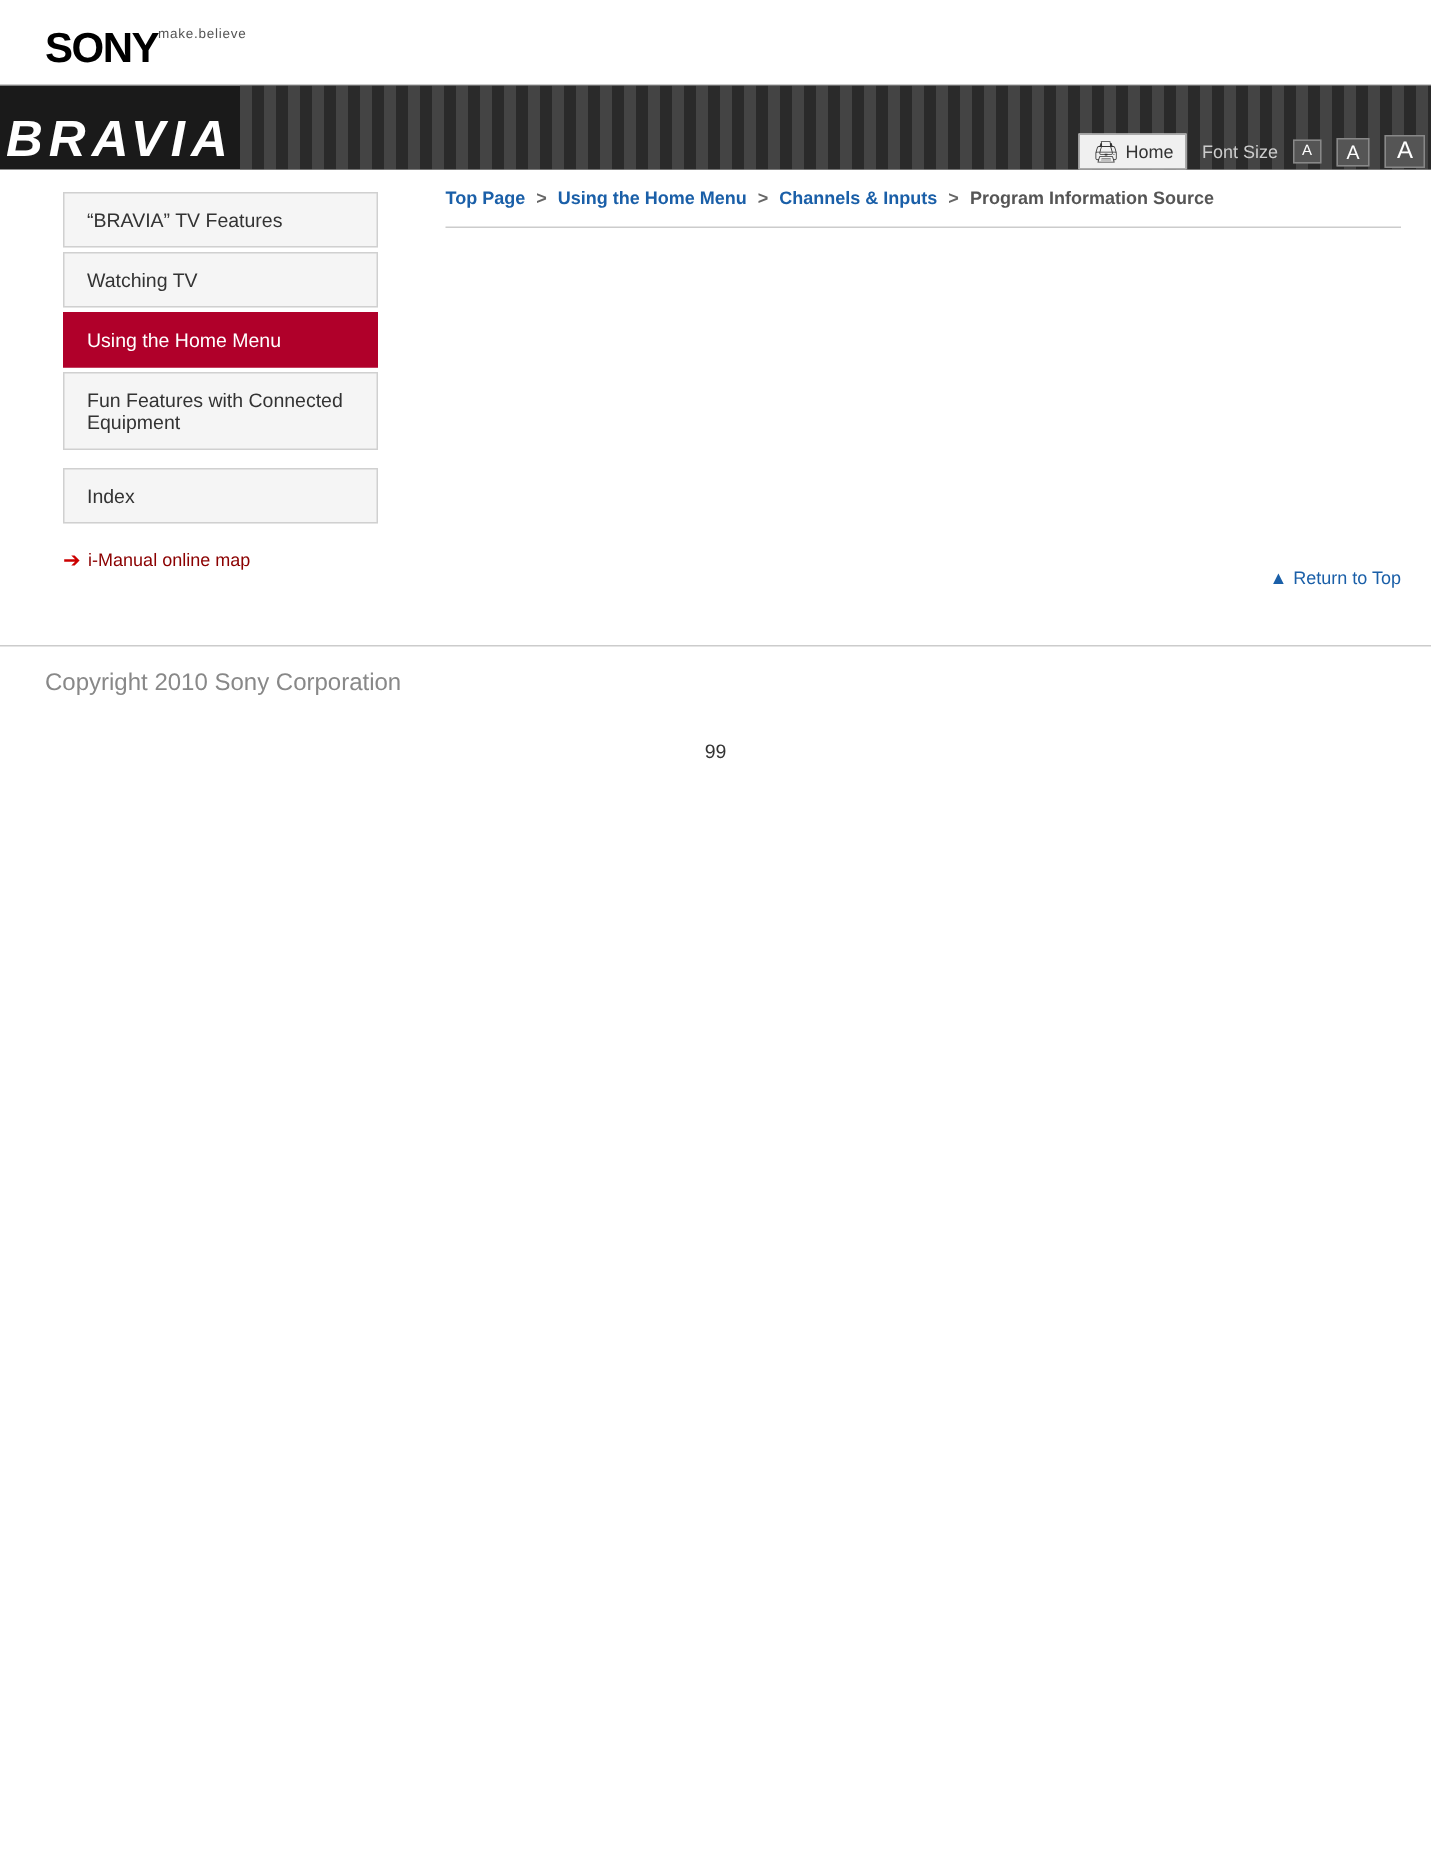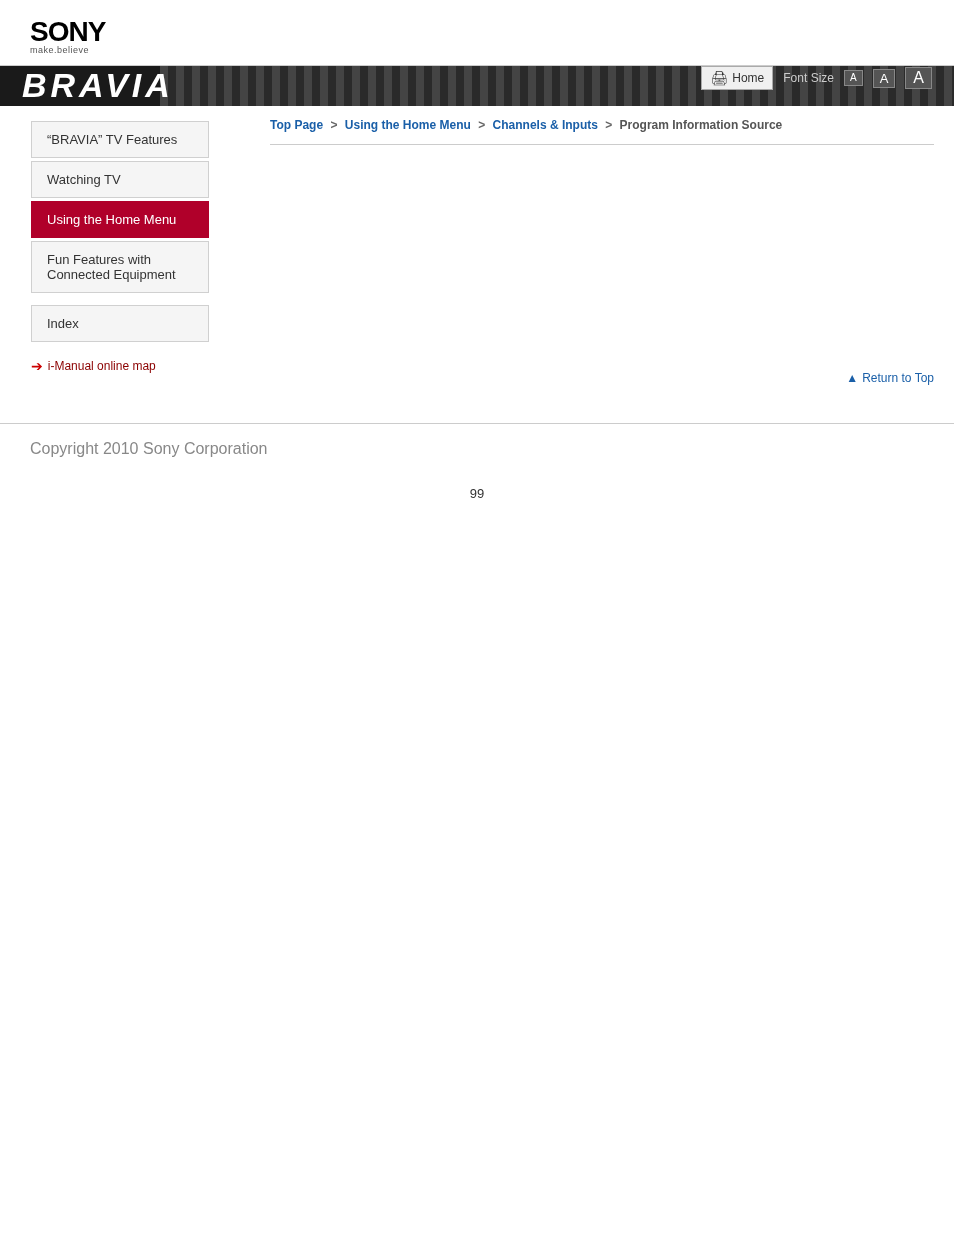--- a/index.html
+++ b/index.html
@@ -12,43 +12,42 @@
       min-height: 1235px;
     }
 
     
     .header {
       padding: 18px 30px 10px 30px;
       border-bottom: 1px solid #ccc;
     }
     .sony-logo {
       display: flex;
-      flex-direction: column;
       line-height: 1;
     }
     .sony-logo .sony-text {
       font-size: 28px;
       font-weight: 900;
       letter-spacing: -1px;
       color: #000;
     }
     .sony-logo .tagline {
       font-size: 9px;
       color: #555;
       letter-spacing: 0.5px;
     }
 
     
     .bravia-banner {
       background: #1a1a1a;
-      height: 40px;
-      display: flex;
-      align-items: flex-start;
+      height: 56px;
+      display: flex;
+      align-items: flex-end;
       justify-content: space-between;
-      padding: 0 22px;
+      padding: 0 4px;
       position: relative;
       overflow: hidden;
     }
     .bravia-banner::before {
       content: '';
       position: absolute;
       left: 160px;
       top: 0;
       right: 0;
       bottom: 0;
@@ -104,22 +103,23 @@
     
     .main-container {
       display: flex;
       padding: 0;
     }
 
     
     .sidebar {
       width: 240px;
       min-width: 240px;
-      padding: 15px 16px;
+      padding: 15px 0;
       border-right: none;
+      margin-left: 27px;
     }
     .sidebar-nav-item {
       display: block;
       padding: 10px 15px;
       font-size: 13px;
       color: #333;
       cursor: pointer;
       border: 1px solid #d0d0d0;
       margin-bottom: 3px;
       margin-left: 15px;

